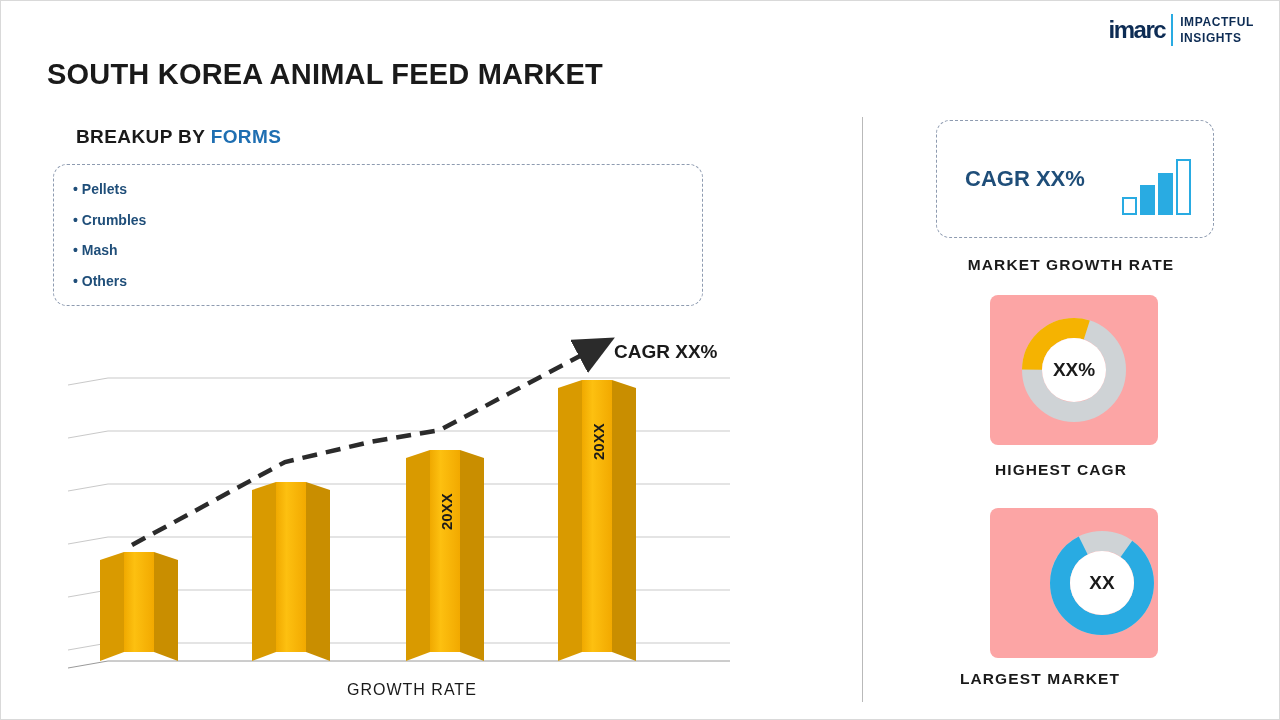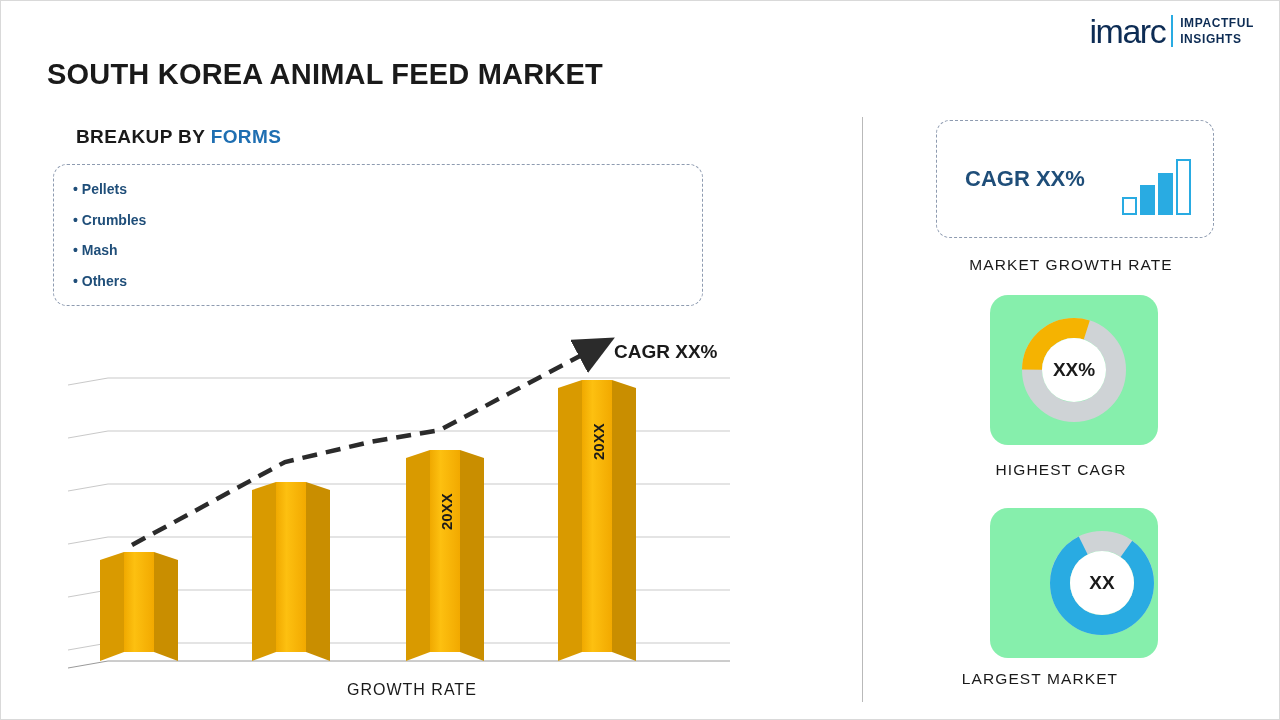--- a/index.html
+++ b/index.html
@@ -15,21 +15,21 @@
     border:1px solid #d9d9d9;
     box-sizing:border-box;
   }
 
   
   .logo{
     position:absolute;right:26px;top:14px;
     display:flex;align-items:center;
   }
   .logo-mark{
-    font-size:34px;font-weight:normal;letter-spacing:-1.5px;
+    font-size:24px;font-weight:bold;letter-spacing:-1.5px;
     color:#0d2c54;line-height:1;
   }
   .logo-bar{
     width:2px;height:32px;background:#29abe2;margin:0 7px 0 6px;
   }
   .logo-tag{
     font-size:12px;font-weight:bold;color:#0d2c54;line-height:1.35;
     letter-spacing:.6px;
   }
 
@@ -102,29 +102,29 @@
     display:flex;align-items:flex-end;gap:3px;
   }
   .cagr-bars i{display:block;border:2px solid #29abe2;width:11px;}
   .cagr-bars i:nth-child(1){height:14px;}
   .cagr-bars i:nth-child(2){height:26px;background:#29abe2;}
   .cagr-bars i:nth-child(3){height:38px;background:#29abe2;}
   .cagr-bars i:nth-child(4){height:52px;}
 
   .caption{
     position:absolute;width:100%;text-align:center;
-    font-size:15.5px;font-weight:normal;color:#1a1a1a;letter-spacing:1.1px;
+    font-size:15.5px;font-weight:bold;color:#1a1a1a;letter-spacing:1.1px;
   }
   .cap-growth{left:0;top:256px;}
   .cap-cagr{left:0;top:461px;}
   .cap-market{left:0;top:670px;}
 
   .tile{
     position:absolute;width:168px;height:150px;
-    background:#86efac;border-radius:18px;
+    background:#fca5a5;border-radius:8px;
     display:flex;align-items:center;justify-content:center;
   }
   .tile-1{left:990px;top:295px;}
   .tile-2{left:990px;top:508px;justify-content:flex-end;}
   .donut-label{
     position:absolute;left:0;top:0;width:100%;height:100%;
     display:flex;align-items:center;justify-content:center;
     font-size:19px;font-weight:bold;color:#1a1a1a;
   }
   .donut-wrap{position:relative;width:112px;height:112px;}

